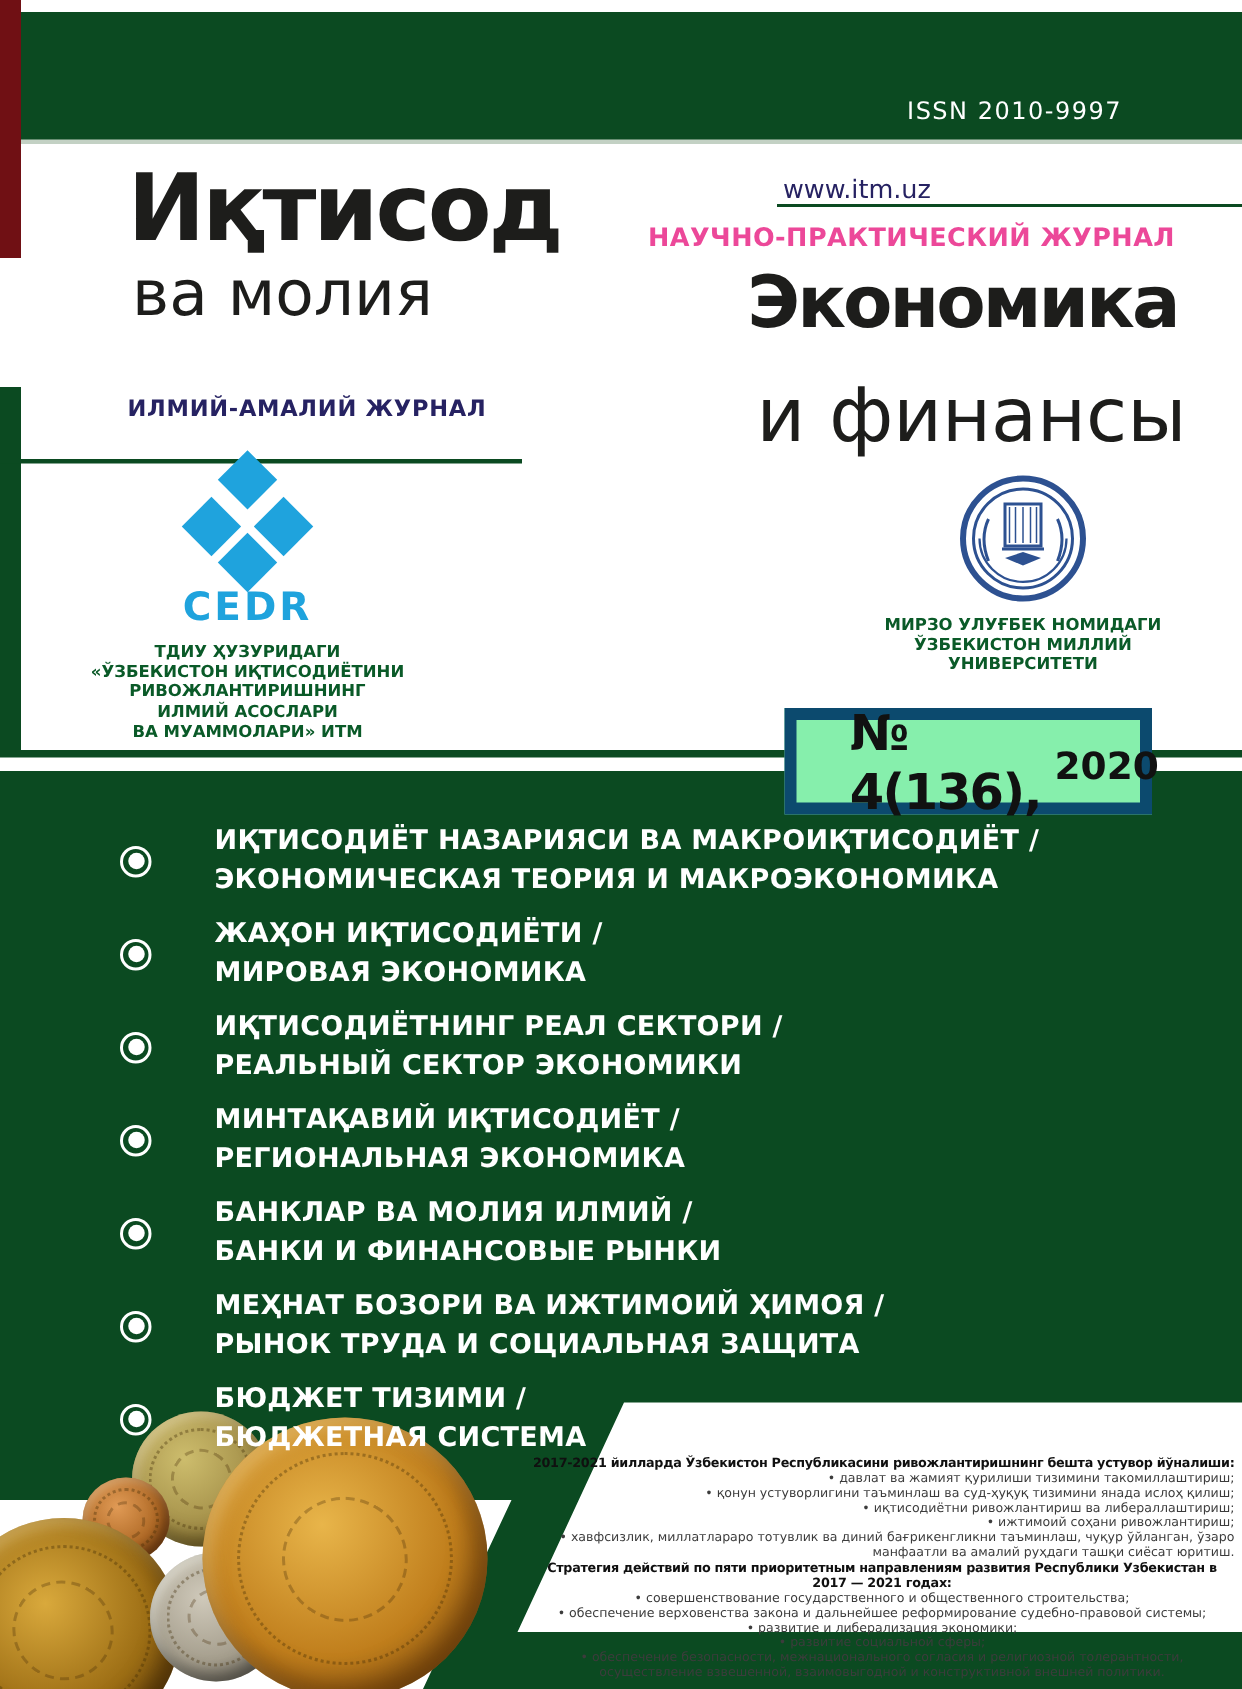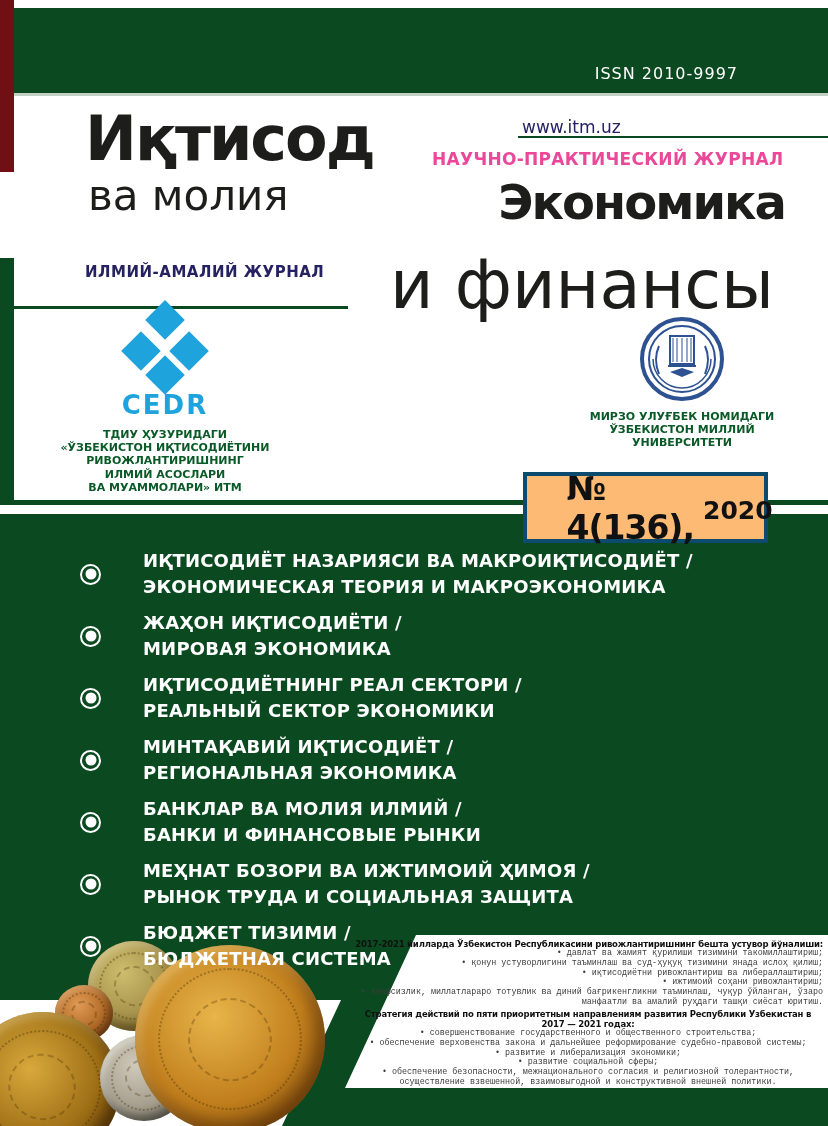--- a/index.html
+++ b/index.html
@@ -2,34 +2,34 @@
 <html><head>
 <meta charset="utf-8">
 <style>
   * { margin:0; padding:0; box-sizing:border-box; }
   body { background:#888; font-family:"DejaVu Sans","Liberation Sans",sans-serif; }
   .page { position:relative; width:828px; height:1126px; background:#fff; overflow:hidden; margin:0 auto; }
 
   
   .top-band { position:absolute; left:14px; top:8px; width:814px; height:88px;
               background:#0b4a21; border-bottom:3px solid #c3d1c4; }
-  .issn { position:absolute; right:90px; bottom:10px; color:#fff; font-size:16px; letter-spacing:1px;margin-left:24px; }
+  .issn { position:absolute; right:80px; bottom:10px; color:#fff; font-size:16px; letter-spacing:1px;margin-left:24px; }
   .maroon-stripe { position:absolute; left:0; top:0; width:14px; height:172px; background:#701014; }
   .left-green-stripe { position:absolute; left:0; top:258px; width:14px; height:245px; background:#0b4a21; }
   .left-rule { position:absolute; left:0; top:306px; width:348px; height:3px; background:#0b4a21; }
   .www-underline { position:absolute; left:518px; top:136px; width:310px; height:2px; background:#0b4a21; }
 
   
   .title-uz { position:absolute; left:85px; top:108px; font-size:62px; font-weight:bold; color:#1d1d1b; letter-spacing:-2px; line-height:1; }
   .title-uz-sub { position:absolute; left:88px; top:175px; font-size:42px; color:#1d1d1b; line-height:1;text-align:right; }
   .tag-uz { position:absolute; left:85px; top:263px; font-size:15px; font-weight:bold; color:#262262; letter-spacing:.5px; }
   .website { position:absolute; left:522px; top:117px; font-size:17px; color:#262262; text-decoration:none; }
   .tag-ru { position:absolute; left:432px; top:149px; font-size:17px; font-weight:bold; color:#ec4899; letter-spacing:.3px; }
   .title-ru { position:absolute; right:43px; top:178px; font-size:48px; font-weight:bold; color:#1d1d1b; letter-spacing:-2px; line-height:1; }
-  .title-ru-sub { position:absolute; right:54px; top:252px; font-size:67px; color:#1d1d1b; line-height:1; }
+  .title-ru-sub { position:absolute; right:37px; top:252px; font-size:50px; color:#1d1d1b; line-height:1; }
 
   
   .logo-block { position:absolute; text-align:center; }
   .logo-cedr { left:60px; top:316px; width:210px; }
   .logo-acad { left:315px; top:314px; width:230px; }
   .logo-univ { left:572px; top:316px; width:220px; }
   .cedr-diamond { position:relative; width:62px; height:62px; margin:4px auto 8px;
                   transform:rotate(45deg); }
   .cedr-diamond i { position:absolute; width:28px; height:28px; background:#1fa3dd; }
   .cedr-diamond .d1 { left:0; top:0; transform:translate(-5px,-5px); }
@@ -40,22 +40,22 @@
   .logo-art { display:block; margin:0 auto 8px; }
   .logo-text { font-size:11px; font-weight:bold; color:#0a5a28; line-height:1.2; }
 
   
   .green-lower { position:absolute; left:0; top:500px; width:828px; height:626px; background:#0b4a21; z-index:1;
     clip-path: polygon(0 0, 828px 0, 828px 435px, 416px 435px, 345px 588px, 828px 588px,
                        828px 626px, 282px 626px, 341px 500px, 0 500px); }
   .white-stripe { position:absolute; left:0; top:505px; width:828px; height:9px; background:#fff; z-index:2; }
 
   
-  .issue-box { position:absolute; left:523px; top:472px; width:245px; height:71px; background:#fdba74;
-               border:4px solid #0c4a6e; z-index:3; display:flex; align-items:center; justify-content:center; gap:9px;padding-left:48px; }
+  .issue-box { position:absolute; left:523px; top:472px; width:245px; height:71px; background:#86efac;
+               border:8px solid #0c4a6e; z-index:3; display:flex; align-items:center; justify-content:center; gap:9px;padding-left:48px; }
   .issue-no { font-size:33px; font-weight:bold; color:#111; letter-spacing:-1px; }
   .issue-year { font-size:25px; font-weight:bold; color:#111; margin-top:6px; }
 
   
   .sections { position:absolute; left:80px; top:548px; width:620px; list-style:none; z-index:4; }
   .sections li { display:flex; align-items:center; gap:42px; margin-bottom:10px; }
   .bullet { flex:0 0 auto; width:21px; height:21px; border:2.5px solid #fff; border-radius:50%; position:relative; }
   .bullet::after { content:""; position:absolute; left:50%; top:50%; width:11px; height:11px;
                    transform:translate(-50%,-50%); background:#fff; border-radius:50%; }
   .sec-text { color:#fff; font-weight:bold; font-size:18px; line-height:26px; letter-spacing:.2px; }
@@ -76,25 +76,25 @@
     box-shadow:inset -4px -5px 10px rgba(30,30,25,.55), inset 3px 4px 7px rgba(255,255,245,.55); }
   .coin-orange { left:135px; top:945px;  width:190px; height:188px;
     background:radial-gradient(circle at 42% 38%, #e8b54a, #c07e1c 55%, #7a4a0c 95%);
     box-shadow:inset -7px -9px 18px rgba(60,25,0,.55), inset 5px 6px 12px rgba(255,225,150,.5); }
   .coin::before { content:""; position:absolute; inset:12%; border-radius:50%;
     border:2px dotted rgba(60,40,5,.35); }
   .coin::after { content:""; position:absolute; inset:28%; border-radius:50%;
     border:2px dashed rgba(70,45,8,.3); transform:rotate(30deg); }
 
   
-  .strategy { position:absolute; right:5px; width:470px; text-align:right; z-index:4; }
+  .strategy { position:absolute; right:5px; width:470px; text-align:right; z-index:4;margin-top:32px; }
   .strategy-uz { top:939px; }
   .strategy-ru { top:1009px;text-align:center; }
   .strategy .head { font-size:8.5px; font-weight:bold; color:#101010; letter-spacing:-.2px; line-height:1.18; }
-  .strategy .line { font-size:8.4px; color:#3c3c3c; line-height:1.16;font-family:Liberation Mono, monospace; }
+  .strategy .line { font-size:8.4px; color:#3c3c3c; line-height:1.16; }
 </style>
 </head>
 <body>
 
 <div class="page">
 
   <div class="top-band">
     <span class="issn">ISSN 2010-9997</span>
   </div>
   <div class="maroon-stripe"></div>

